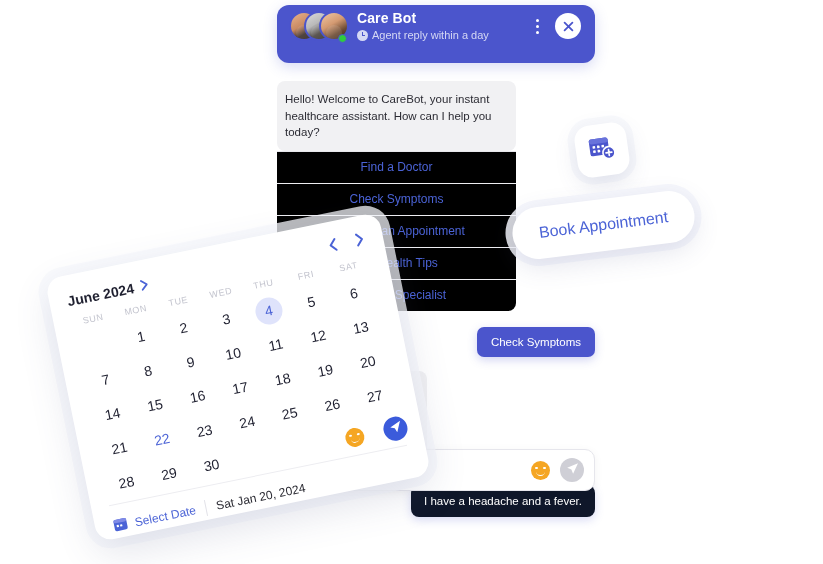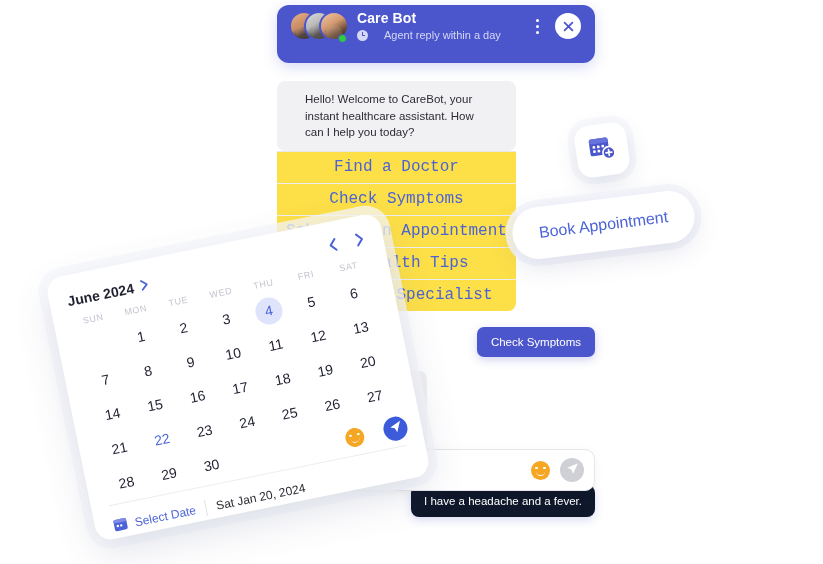--- a/index.html
+++ b/index.html
@@ -42,21 +42,21 @@
     position: absolute; left: 49px; top: 25px;
     width: 9px; height: 9px; border-radius: 50%;
     background: #2ECC40; border: 1.5px solid #4B55CC;
   }
   .head-txt { margin-left: 8px; flex: 1; min-width: 0; }
   .bot-name {
     color: #fff; font-size: 14px; font-weight: bold; letter-spacing: .1px;
     line-height: 17px;
   }
   .bot-sub {
-    display: flex; align-items: center; gap: 16px;
+    display: flex; align-items: center; gap: 4px;
     color: #D5D8F4; font-size: 11px; line-height: 15px; margin-top: 1px;
   }
   .clock-icon {
     width: 11px; height: 11px; border-radius: 50%;
     background: #D5D8F4; position: relative; flex: none;
   }
   .clock-icon::before {
     content:""; position:absolute; left:4.6px; top:2px;
     width:1.3px; height:4px; background:#4B55CC;
   }
@@ -74,31 +74,31 @@
     display:flex; align-items:center; justify-content:center;
     margin-left: 8px; flex:none; cursor: pointer;
   }
   .close-btn svg { display:block; }
 
   
   .chat-body { position: relative; margin-top: 18px; }
   .bubble-bot {
     background: #F1F1F3; color: #2b2b33;
     font-size: 11.5px; line-height: 16.5px;
-    padding: 10px 28px; border-radius: 8px 8px 8px 8px;
+    padding: 10px 8px; border-radius: 8px 8px 8px 8px;
     width: 239px;
   }
   .menu-card {
     width: 239px; background: #fff; border-radius: 0 0 8px 8px;
     overflow: hidden;
   }
   .menu-item {
     height: 32px; display:flex; align-items:center; justify-content:center;
-    color: #4B63D6; font-size: 16px; border-top: 1px solid #EDEDF1;
-    cursor: pointer; background:#fde047;font-family:Liberation Mono, monospace;
+    color: #4B63D6; font-size: 12px; border-top: 1px solid #EDEDF1;
+    cursor: pointer; background:#000000;
   }
   .menu-item:first-child { border-top: 1px solid #E7E7EC; }
 
   .bubble-row-right { display:flex; justify-content:flex-end; margin-top: 16px; width: 318px; }
   .chip-user {
     background: #4B55CC; color:#fff; font-size: 11.5px;
     padding: 9px 14px; border-radius: 7px;
     box-shadow: 0 3px 10px rgba(75,85,204,.25);
   }
   .bubble-bot2 {

